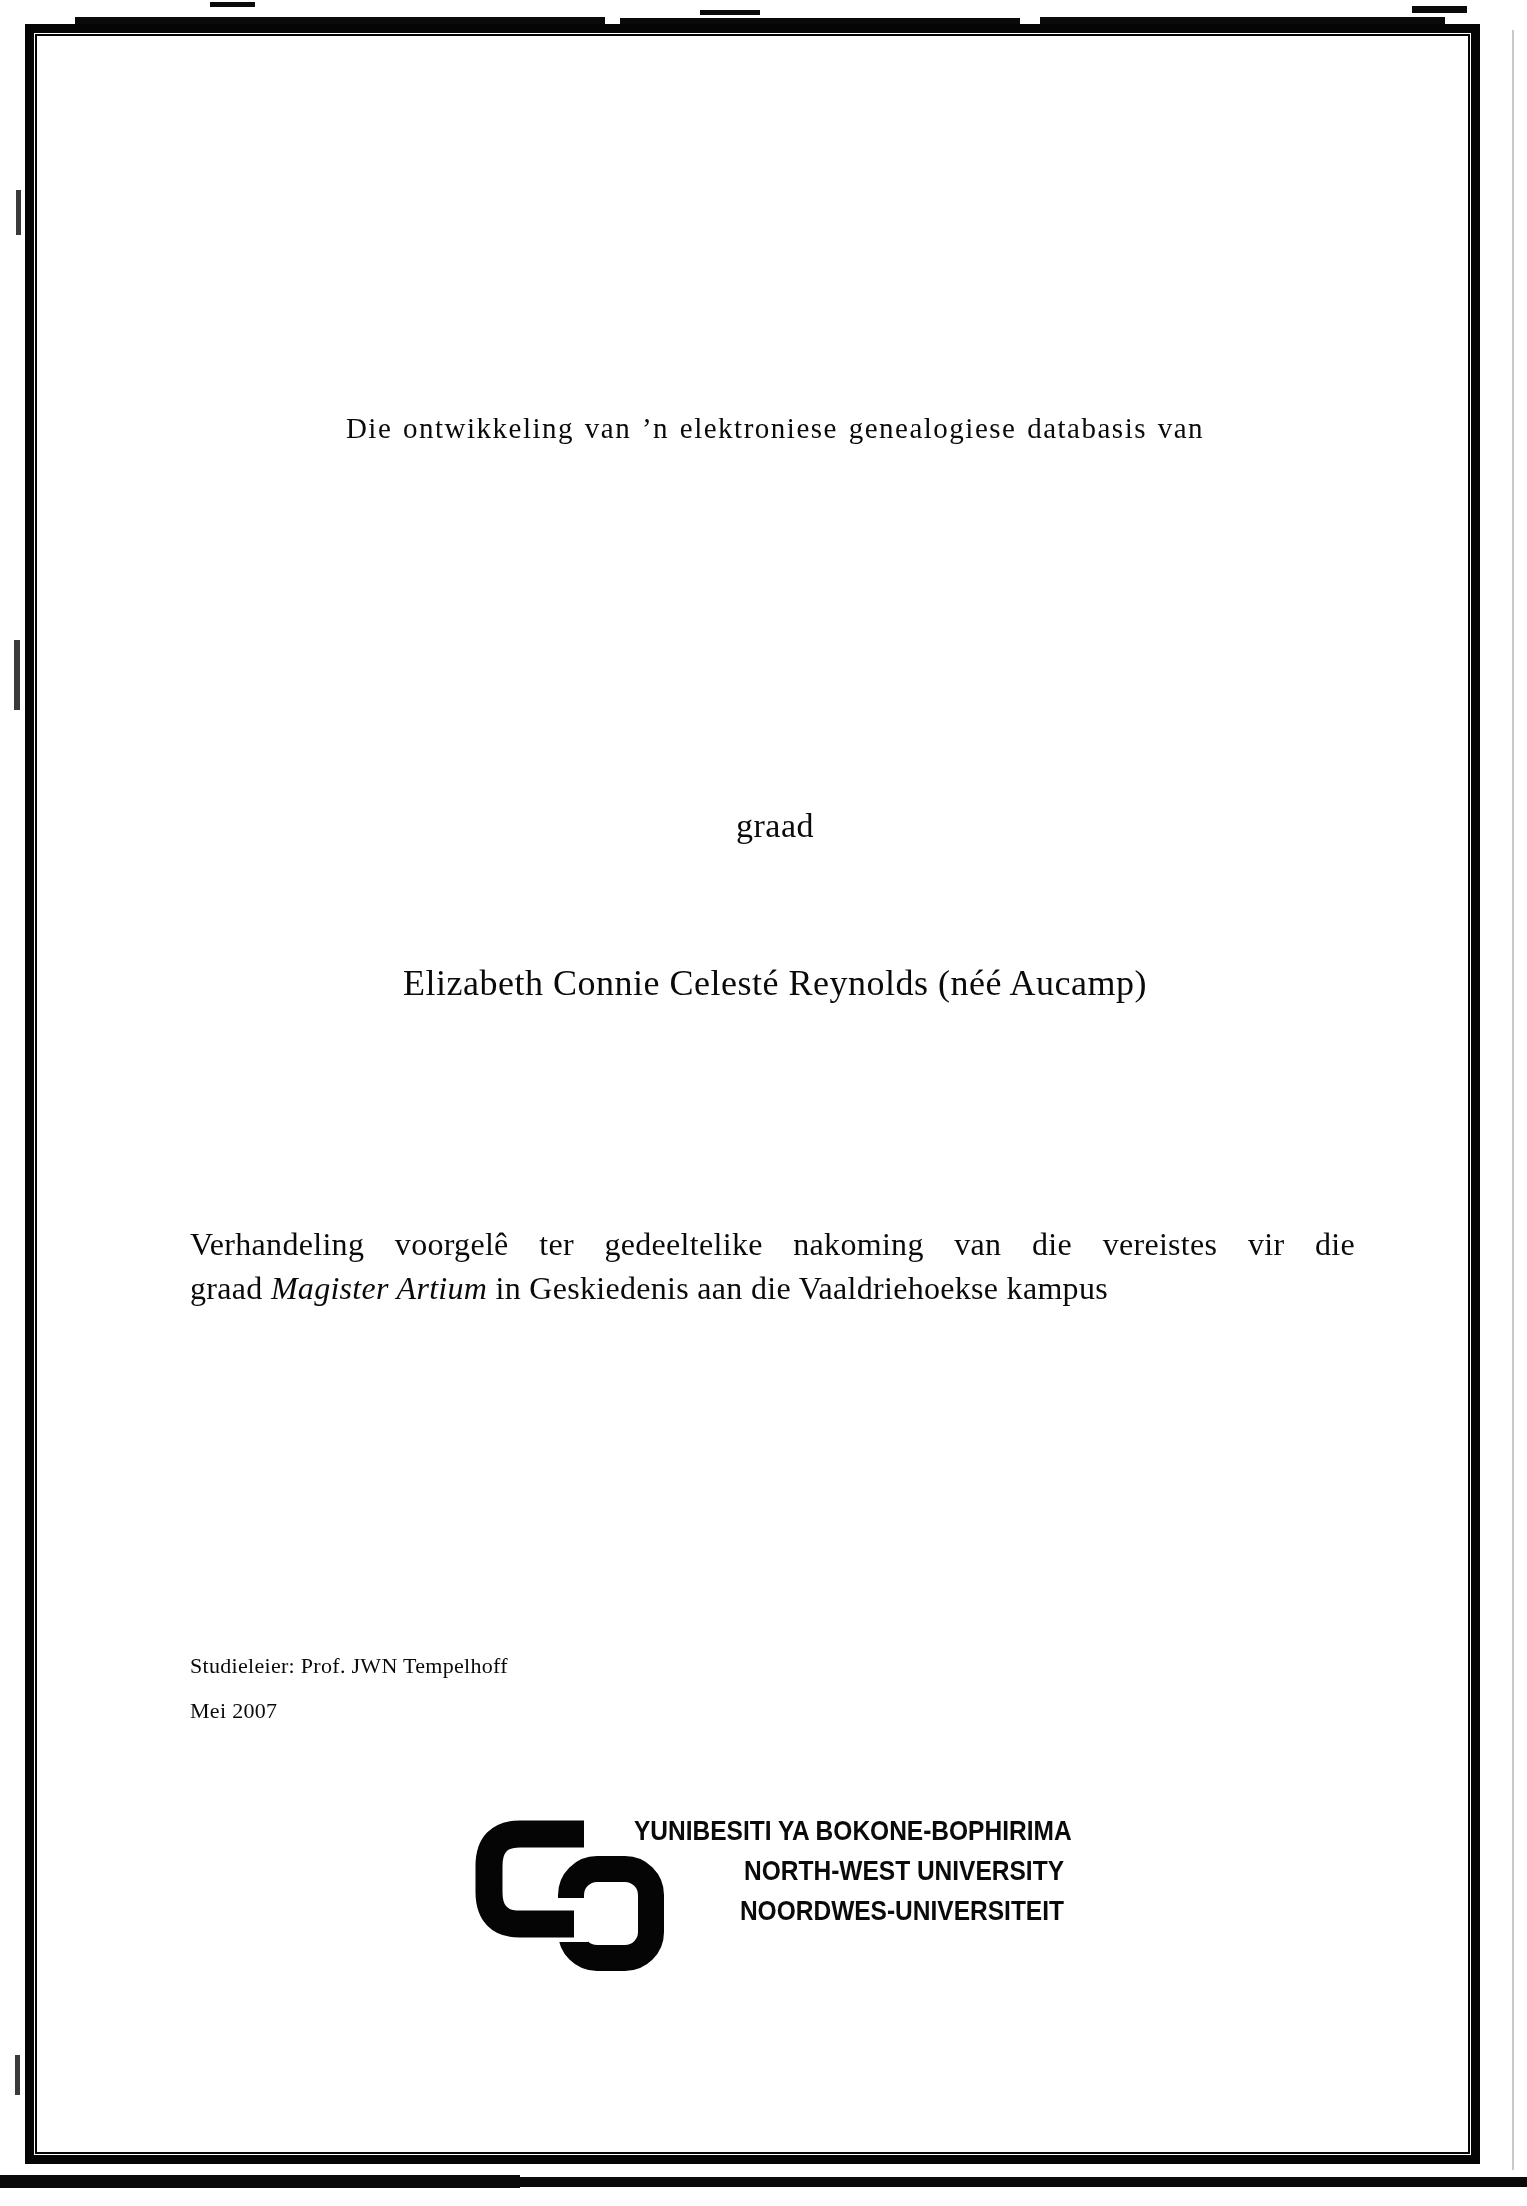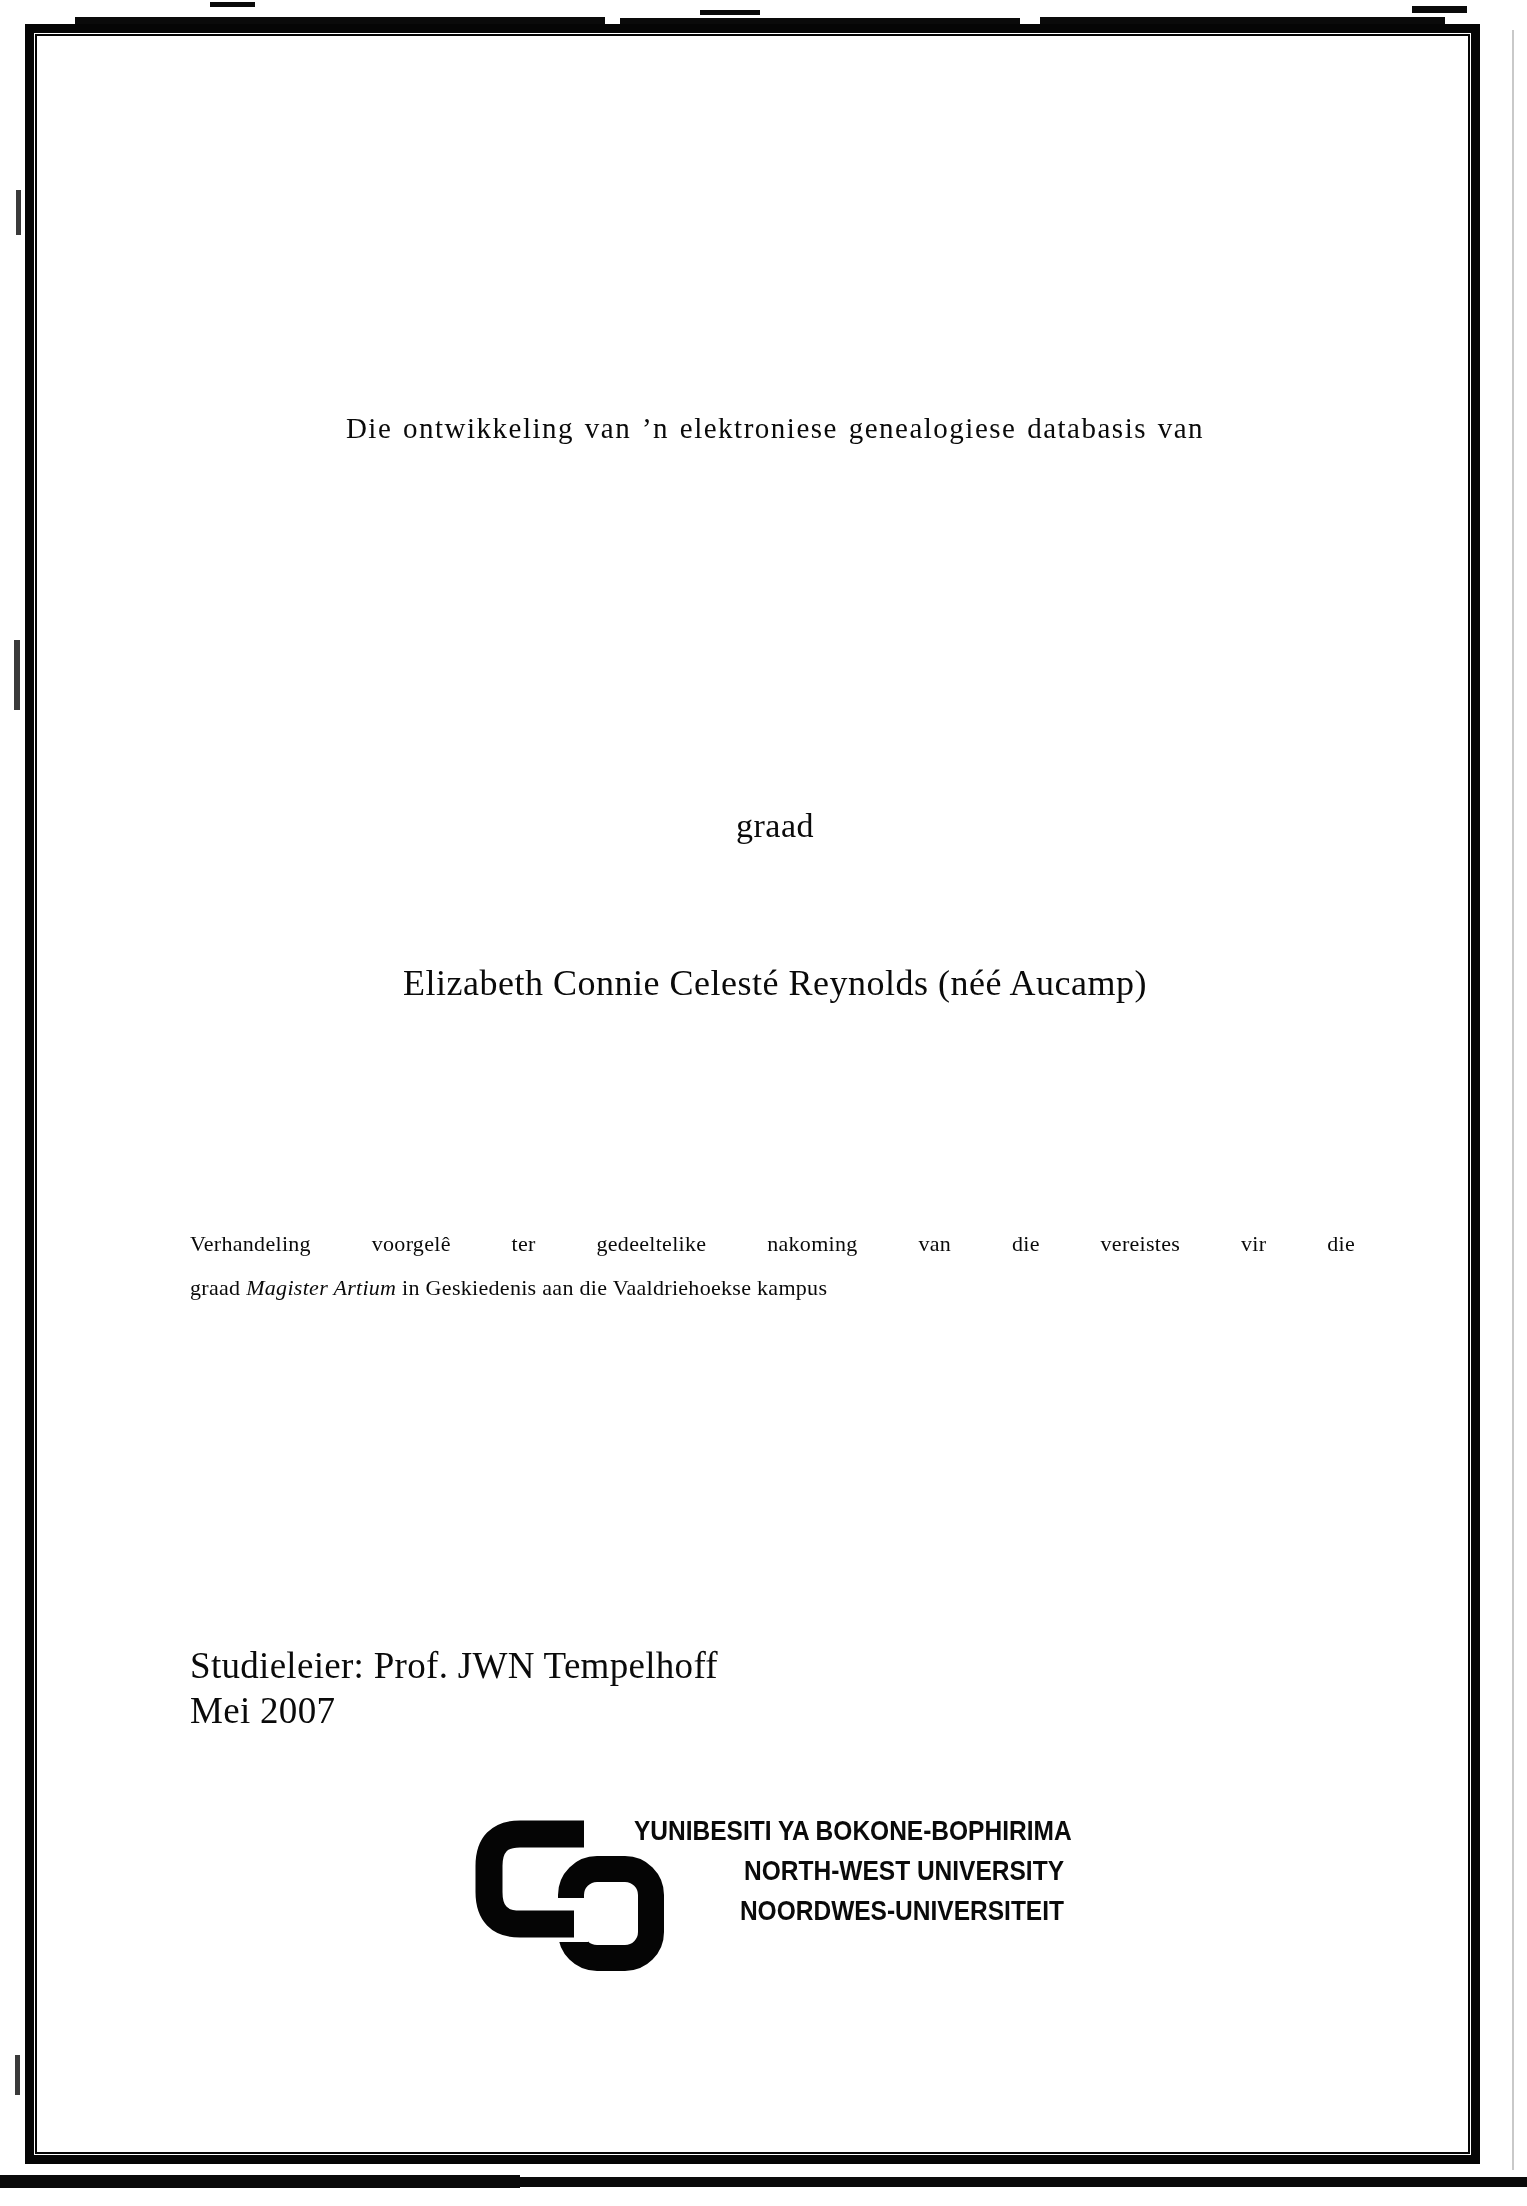--- a/index.html
+++ b/index.html
@@ -33,27 +33,27 @@
   }
   .title{
     top:390px;
     font-size:29px; line-height:77px;
     letter-spacing:1.5px; word-spacing:2px;
   }
   .byline{ top:807px; font-size:34px; letter-spacing:0.5px; }
   .author{ top:962px; font-size:36px; letter-spacing:0.5px; }
   .statement{
     position:absolute; left:190px; top:1222px; width:1165px;
-    font-size:22px; line-height:44px; letter-spacing:0.3px;
+    font-size:32px; line-height:44px; letter-spacing:0.3px;
   }
   .st-line1{ text-align:justify; text-align-last:justify; }
   .statement .it{ font-style:italic; }
   .supervisor-block{
     position:absolute; left:190px; top:1643px;
-    font-size:37px; line-height:45px; letter-spacing:0.3px;
+    font-size:22px; line-height:45px; letter-spacing:0.3px;
   }
   
   .logo-mark{
     position:absolute; left:470px; top:1806px;
     width:196px; height:166px;
   }
   .logo-text{
     position:absolute; left:564px; top:1810px; width:500px;
     text-align:right;
     font-family:"Liberation Sans","DejaVu Sans",sans-serif;

